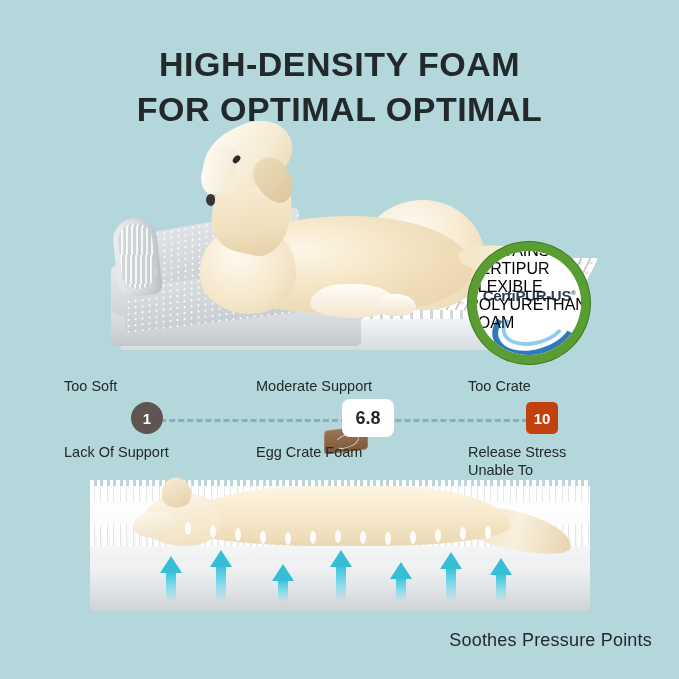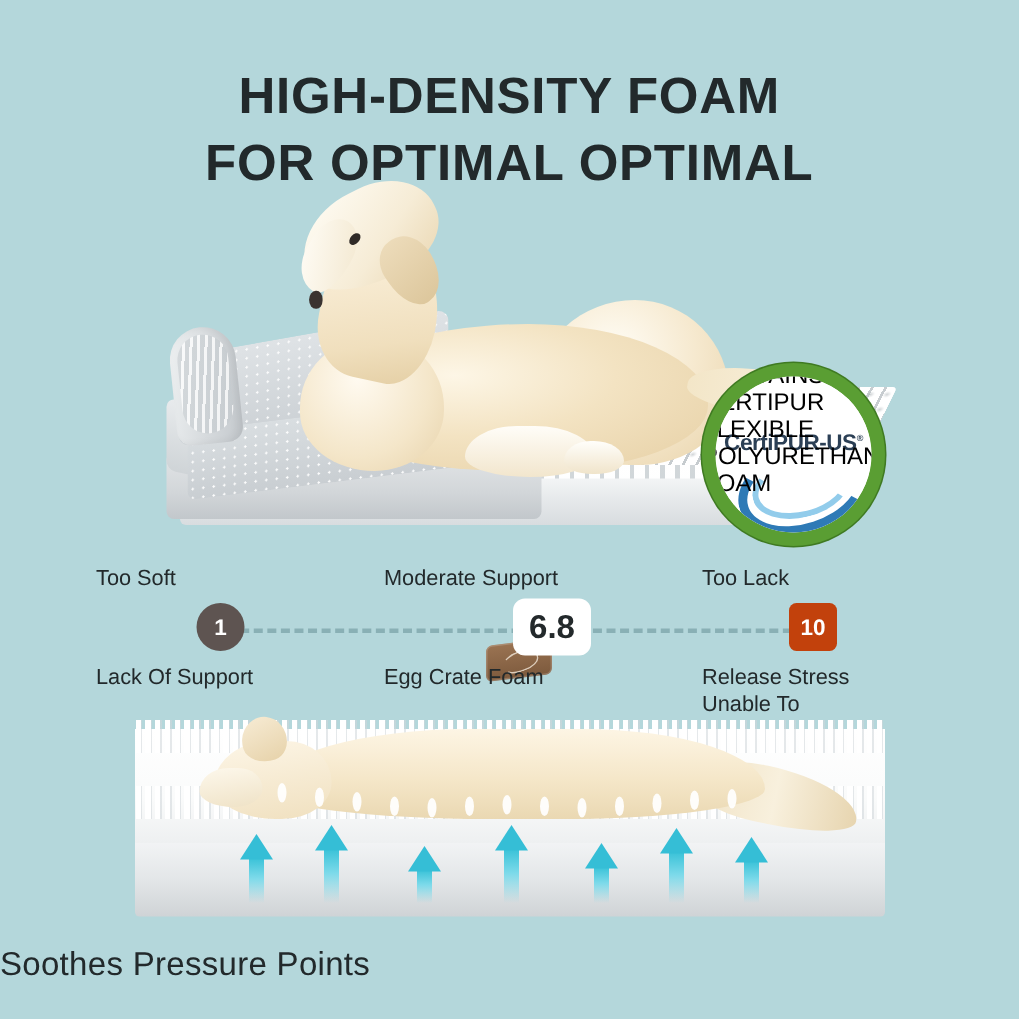--- a/index.html
+++ b/index.html
@@ -221,21 +221,21 @@
 
   .marker-row{height:34px;display:flex;align-items:center;justify-content:center;margin-top:6px;}
   .m-circle{
     width:32px;height:32px;border-radius:50%;
     background:#5e5451;color:#fff;font-size:15px;font-weight:700;
     display:flex;align-items:center;justify-content:center;
     position:relative;z-index:2;
   }
   .m-chip{
     min-width:38px;height:38px;padding:0 7px;border-radius:8px;
-    background:#ffffff;color:#23292b;font-size:22px;font-weight:700;
+    background:#ffffff;color:#23292b;font-size:18px;font-weight:700;
     display:flex;align-items:center;justify-content:center;
     position:relative;z-index:2;
   }
   .m-square{
     width:32px;height:32px;border-radius:5px;
     background:#c2410c;color:#fff;font-size:15px;font-weight:700;
     display:flex;align-items:center;justify-content:center;
     position:relative;z-index:2;
   }
 
@@ -304,22 +304,22 @@
     background:linear-gradient(180deg,#39c2d8 0%,#7ddaea 45%,rgba(170,225,238,0) 100%);
   }
   .arrow .headpt{
     position:absolute;left:0;top:0;width:0;height:0;
     border-left:11px solid transparent;border-right:11px solid transparent;
     border-bottom:17px solid #35bed6;
   }
 
   
   .caption{
-    position:absolute;left:0;top:630px;width:652px;text-align:left;
-    color:#22292b;font-size:22px;letter-spacing:.2px;
+    position:absolute;left:0;top:630px;width:652px;text-align:right;
+    color:#22292b;font-size:18px;letter-spacing:.2px;
   }
 </style>
 </head>
 <body>
 
 <div class="stage">
 
   <div class="headline">
     <span>HIGH-DENSITY FOAM</span>
     <span class="l2">FOR OPTIMAL OPTIMAL</span>
@@ -384,21 +384,21 @@
 
     <div class="sc-col col-mod">
       <div class="sc-top">Moderate Support</div>
       <div class="marker-row">
         <div class="m-chip">6.8</div>
       </div>
       <div class="sc-bot">Egg Crate Foam</div>
     </div>
 
     <div class="sc-col col-hard">
-      <div class="sc-top">Too Lack</div>
+      <div class="sc-top">Too Crate</div>
       <div class="marker-row">
         <div class="m-square">10</div>
       </div>
       <div class="sc-bot">
         <div>Release Stress</div>
         <div>Unable To</div>
       </div>
     </div>
   </div>
 

